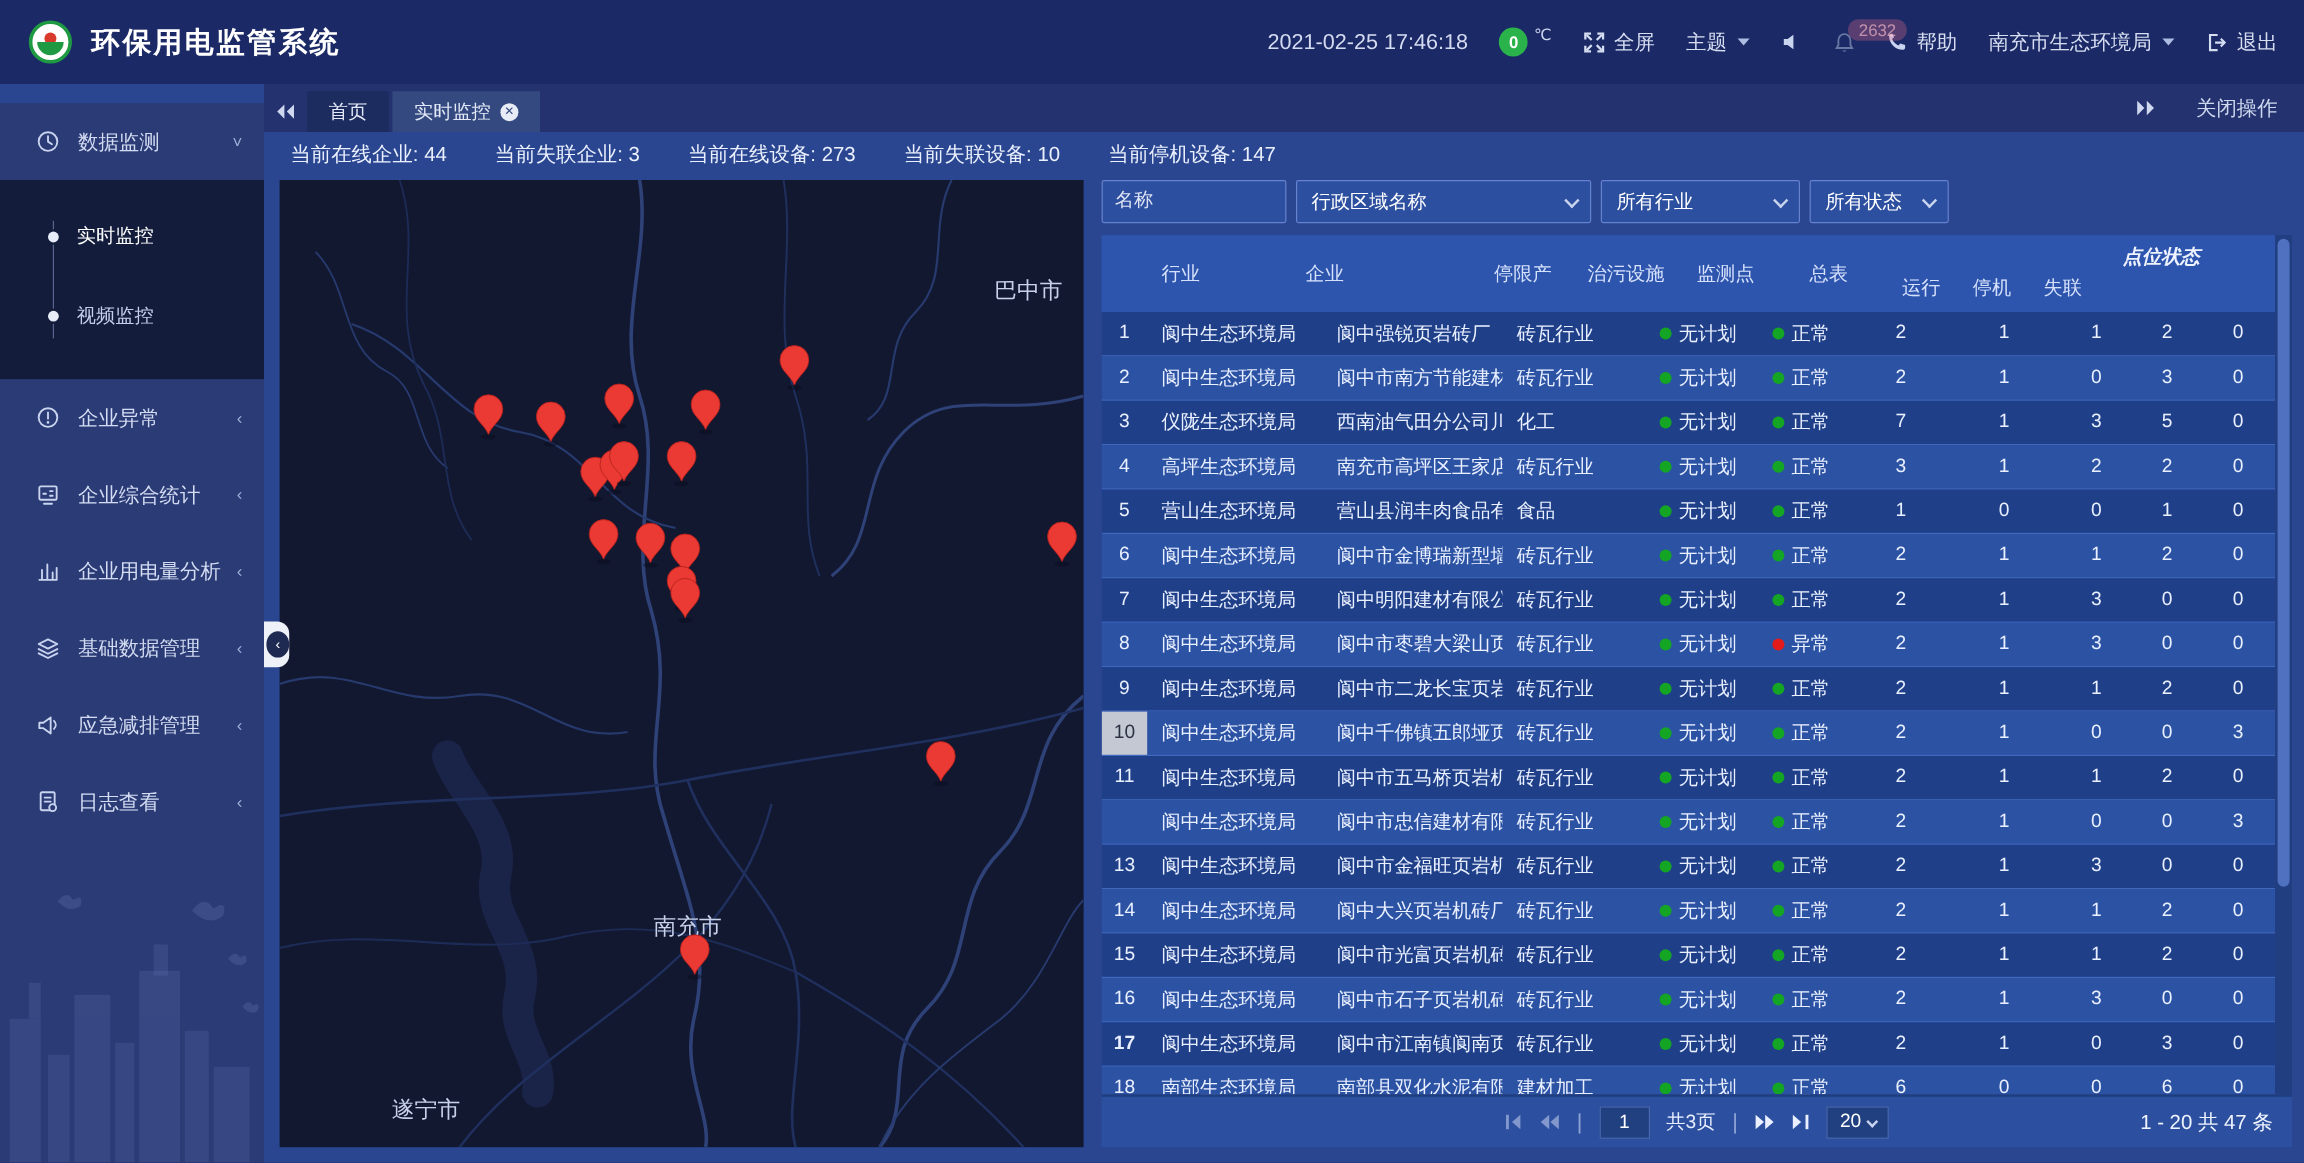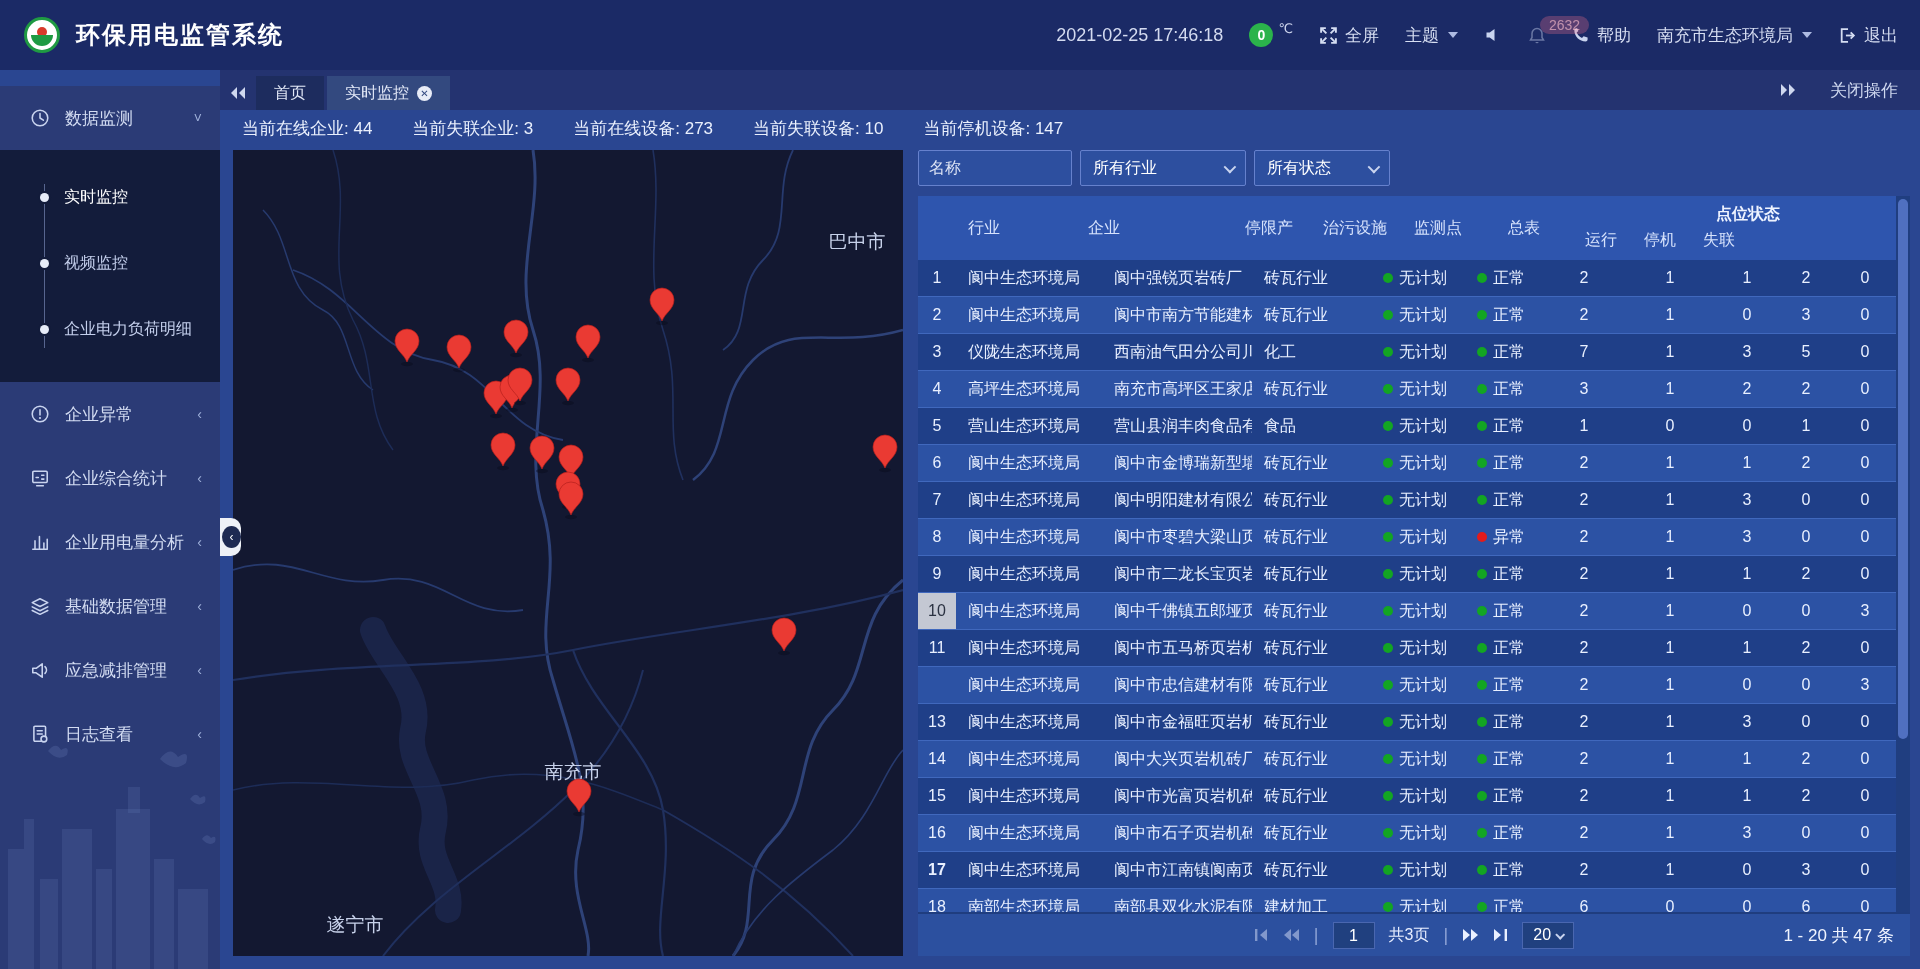--- a/index.html
+++ b/index.html
@@ -79,30 +79,30 @@
   .right-panel { position:absolute; left:698px; top:40px; width:992px; }
   .filters { display:flex; gap:8px; height:36px; }
   .f-input { width:154px; height:36px; background:#2d4f9f; border:1px solid #6681cd; border-radius:2px;
              color:#fff; font-size:16px; padding:0 10px; outline:none;
              font-family:"Liberation Sans","DejaVu Sans",sans-serif; }
   .f-input::placeholder { color:#e8edfa; opacity:.95; }
   .f-sel { height:36px; background:#2d4f9f; border:1px solid #6681cd; border-radius:2px; color:#fff;
            font-size:16px; display:flex; align-items:center; padding:0 12px; cursor:pointer; }
   .f-sel .sel-chev { margin-left:auto; width:9px; height:9px; border-right:2px solid #c9d4ef;
            border-bottom:2px solid #c9d4ef; transform:rotate(45deg) translateY(-2px); }
-  .f-sel.w-region { width:246px; } .f-sel.w-industry { width:166px; } .f-sel.w-status { width:136px; }
+  .f-sel.w-region { width:246px; } .f-sel.w-industry { width:166px; } .f-sel.w-status { width:116px; }
 
   .tablebox { position:relative; margin-top:10px; width:992px; }
   .thead { position:relative; display:flex; height:64px; background:#2e55ae; color:#d6e2fc;
            font-size:16px; width:978px; }
   .th { display:flex; align-items:center; justify-content:center; }
   .th.left { justify-content:flex-start; padding-left:12px; }
   .th.sub { align-items:flex-end; padding-bottom:9px; }
-  .group-label { position:absolute; top:8px; right:10px; width:170px; text-align:left;
-                 font-weight:bold; color:#eef3ff; font-size:16px; }
+  .group-label { position:absolute; top:8px; right:10px; width:170px; text-align:center;
+                 font-style:italic; font-weight:bold; color:#eef3ff; font-size:16px; }
   .tbody { width:978px; height:652px; overflow:hidden; }
   .tr { display:flex; height:37px; border-bottom:1px solid #4068bd; color:#e9f0ff; font-size:16px;
         cursor:pointer; }
   .tr.odd { background:#1f3f88; } .tr.even { background:#2c52a4; }
   .td { display:flex; align-items:center; justify-content:center; overflow:hidden; white-space:nowrap; }
   .td.left { justify-content:flex-start; padding-left:12px; }
   .td.hl { background:#c4c8d3; color:#2b3242; }
   .sdot { width:10px; height:10px; border-radius:50%; margin-right:6px; flex:0 0 auto; }
   .vscroll { position:absolute; right:0; top:0; width:14px; height:716px; background:#203e80; }
   .vscroll .thumb { position:absolute; left:2px; right:2px; top:3px; height:540px; border-radius:5px;
@@ -197,24 +197,20 @@
         </div>
         <div class="submenu">
           <i class="vline"></i>
           <div class="subitem active">
             <i class="dot"></i>
             <span>实时监控</span>
           </div>
           <div class="subitem">
             <i class="dot"></i>
             <span>视频监控</span>
-          </div>
-          <div class="subitem">
-            <i class="dot"></i>
-            <span>企业电力负荷明细</span>
           </div>
         </div>
         <div class="side-group">
           <span class="gicon"><svg viewBox="0 0 18 18" width="20" height="20" fill="none" stroke="#c9d4ef" stroke-width="1.4" stroke-linecap="round" stroke-linejoin="round">
               <circle cx="9" cy="9" r="7"></circle>
               <path d="M9 5.2v4.6"></path>
               <circle cx="9" cy="12.6" r="1" fill="#c9d4ef" stroke="none"></circle>
             </svg></span>
           <span>企业异常</span>
           <span class="garrow">‹</span>
@@ -388,20 +384,24 @@
     </div>
     <div class="collapse-handle">
       <span class="hcirc">
           <span>‹</span>
         </span>
     </div>
 
     <div class="right-panel">
       <div class="filters">
         <input class="f-input" placeholder="名称" style="">
+        <div class="f-sel w-region">
+          <span>行政区域名称</span>
+          <i class="sel-chev"></i>
+        </div>
         <div class="f-sel w-industry">
           <span>所有行业</span>
           <i class="sel-chev"></i>
         </div>
         <div class="f-sel w-status">
           <span>所有状态</span>
           <i class="sel-chev"></i>
         </div>
       </div>
 

